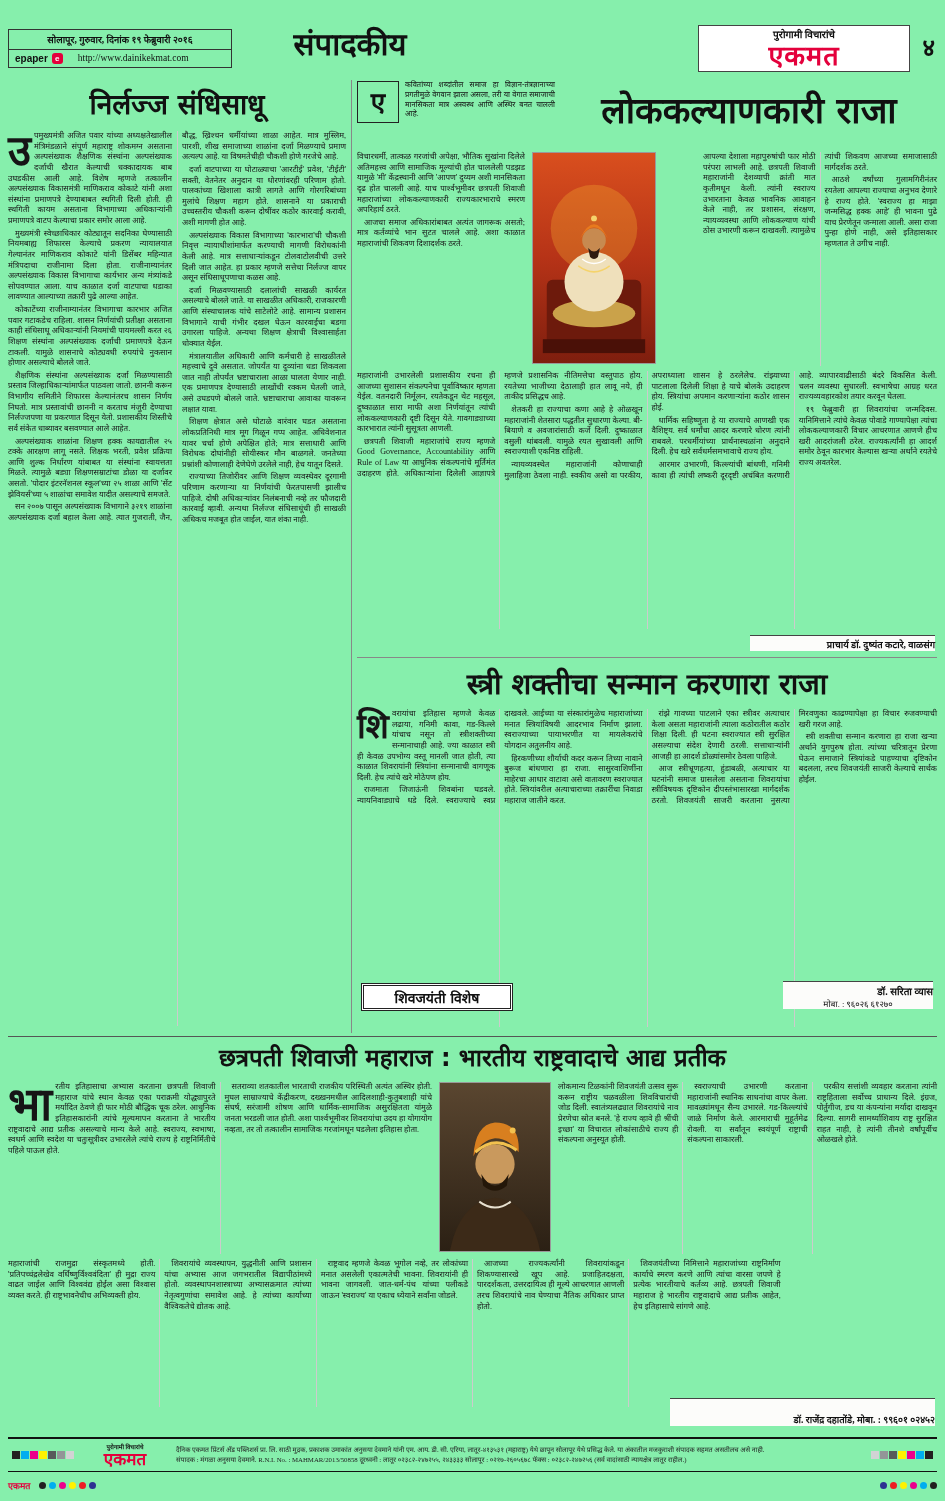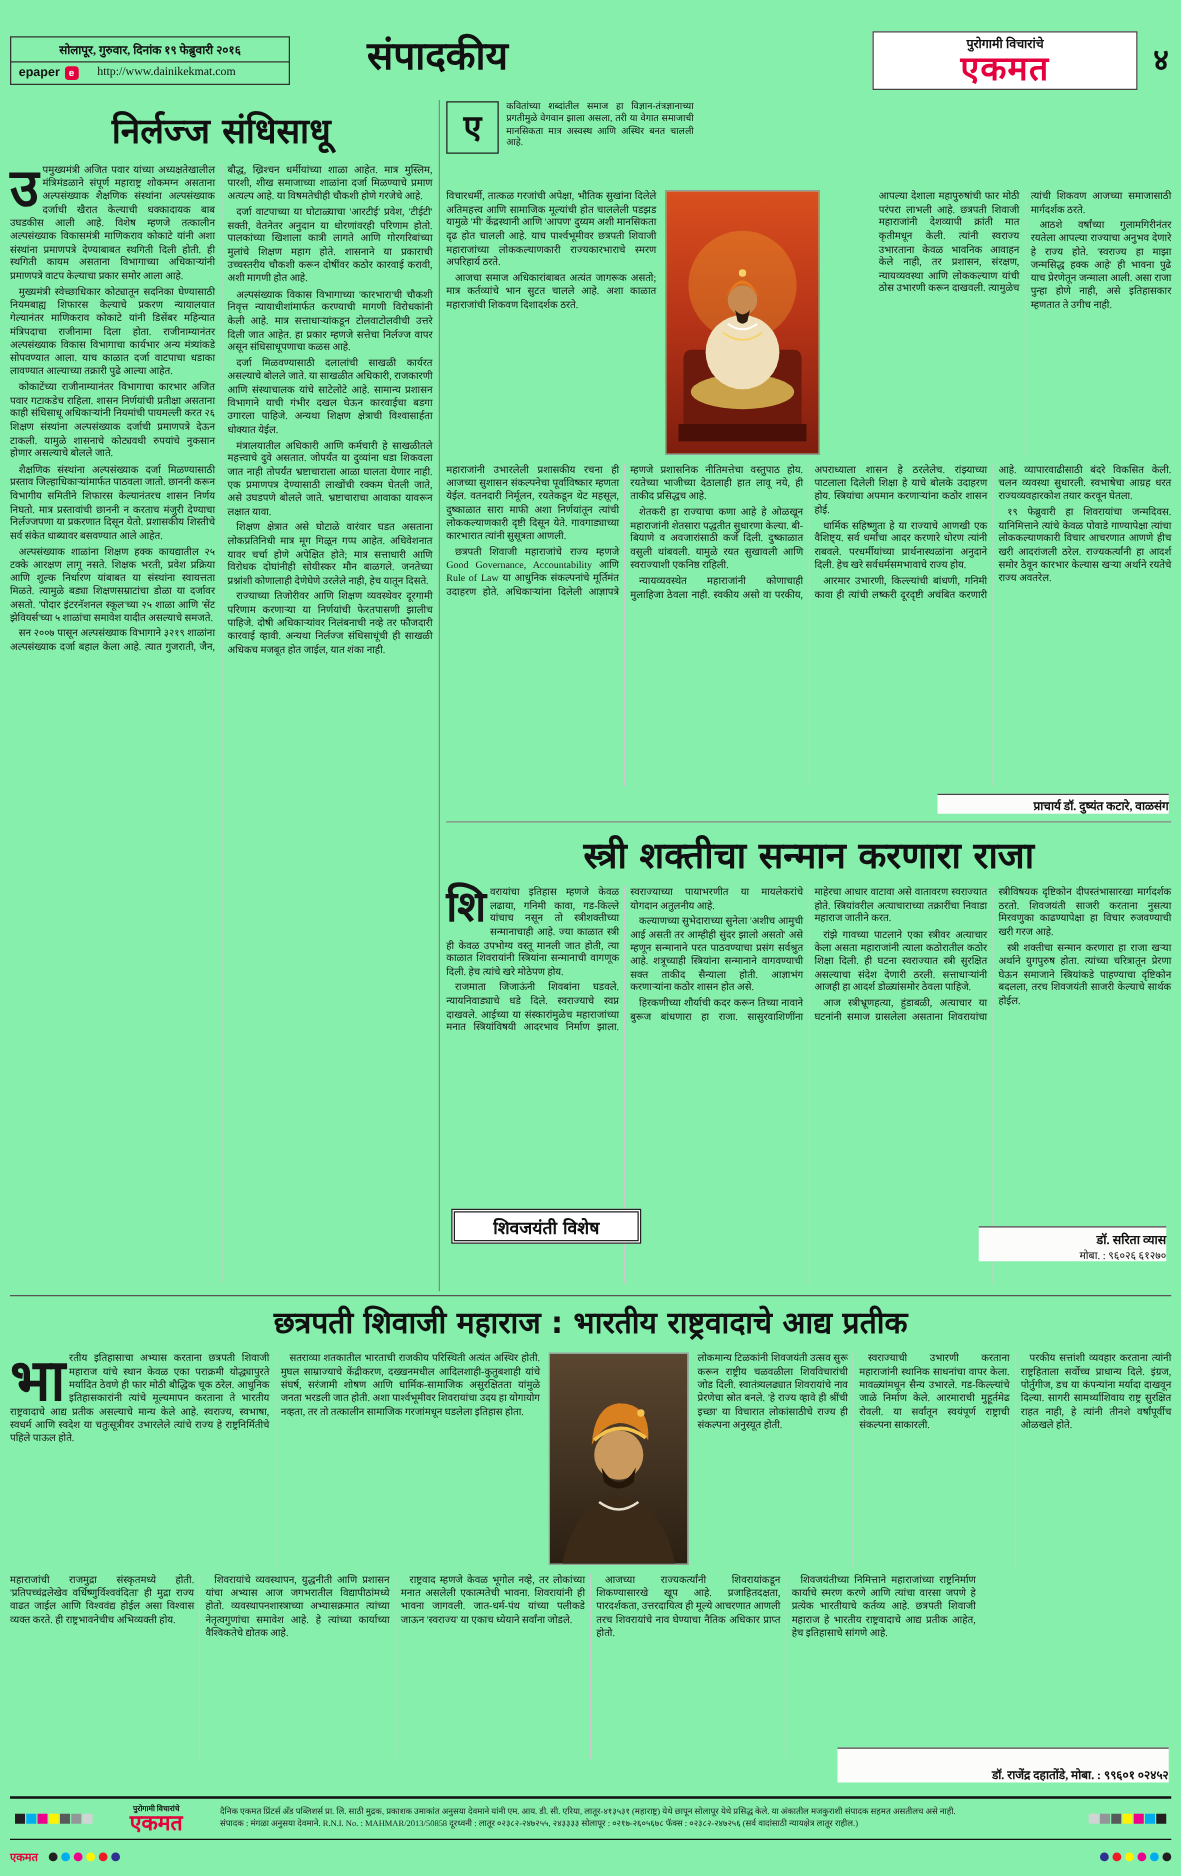--- a/index.html
+++ b/index.html
@@ -56,27 +56,27 @@
   .a2-bottom { margin-top:5px; height:258px; column-count:4; column-gap:9px; column-rule:1px solid #ccc; }
   .a2-author { position:absolute; right:2px; bottom:4px; width:185px; text-align:right; font-size:9.5px;
                font-weight:bold; border-top:1px solid #444; padding-top:2px; background:#fcfcfa; }
   .hdiv1 { left:357px; width:580px; top:657px; border-top:1px solid #888; }
 
   
   .a3 { position:absolute; left:357px; top:661px; width:580px; height:372px; }
   .a3 .headline { font-size:29px; margin:2px 0 7px; }
   .a3-body { height:318px; column-count:4; column-gap:9px; column-rule:1px solid #ccc; }
   .a3 .dropcap { font-size:34px; line-height:30px; }
-  .special-box { position:absolute; left:4px; bottom:38px; width:152px; height:28px; border:3px double #222;
+  .special-box { position:absolute; left:4px; bottom:22px; width:152px; height:28px; border:3px double #222;
                  display:flex; align-items:center; justify-content:center; font-size:14px; font-weight:bold;
                  background:#fff; font-family:"DejaVu Sans",sans-serif; }
   .a3-author { position:absolute; right:4px; bottom:24px; text-align:right; border-top:1px solid #444;
                padding-top:2px; background:#fcfcfa; width:150px; }
   .a3-author .name { font-size:10px; font-weight:bold; }
-  .a3-author .mobile { font-size:8.5px; }
+  .a3-author .mobile { font-size:8.5px;text-align:center; }
   .hdiv2 { left:8px; right:8px; top:1036px; border-top:1px solid #555; }
 
   
   .a4 { position:absolute; left:8px; top:1040px; width:929px; height:386px; }
   .a4 .headline { font-size:24px; margin:0 0 9px; }
   .a4-top { display:flex; height:172px; }
   .a4-top-left { width:424px; column-count:2; column-gap:9px; column-rule:1px solid #ccc; }
   .a4-img { width:112px; height:170px; margin:0 7px; flex:0 0 auto; border:1px solid #999; }
   .a4-top-right { flex:1; column-count:3; column-gap:9px; column-rule:1px solid #ccc; }
   .a4-bottom { margin-top:5px; height:148px; column-count:6; column-gap:9px; column-rule:1px solid #ccc; }
@@ -139,20 +139,21 @@
       <p>शिक्षण क्षेत्रात असे घोटाळे वारंवार घडत असताना लोकप्रतिनिधी मात्र मूग गिळून गप्प आहेत. अधिवेशनात यावर चर्चा होणे अपेक्षित होते; मात्र सत्ताधारी आणि विरोधक दोघांनीही सोयीस्कर मौन बाळगले. जनतेच्या प्रश्नांशी कोणालाही देणेघेणे उरलेले नाही, हेच यातून दिसते.</p>
       <p>राज्याच्या तिजोरीवर आणि शिक्षण व्यवस्थेवर दूरगामी परिणाम करणाऱ्या या निर्णयांची फेरतपासणी झालीच पाहिजे. दोषी अधिकाऱ्यांवर निलंबनाची नव्हे तर फौजदारी कारवाई व्हावी. अन्यथा निर्लज्ज संधिसाधूंची ही साखळी अधिकच मजबूत होत जाईल, यात शंका नाही.</p>
     </div>
   </div>
   <div class="vdiv1 divider"></div>
 
   <div class="a2">
     <div class="a2-head">
       <div class="a2-initial">ए</div>
       <div class="a2-intro">कवितांच्या शब्दांतील समाज हा विज्ञान-तंत्रज्ञानाच्या प्रगतीमुळे वेगवान झाला असला, तरी या वेगात समाजाची मानसिकता मात्र अस्वस्थ आणि अस्थिर बनत चालली आहे.</div>
+      <div class="headline">लोककल्याणकारी राजा</div>
     </div>
     <div class="a2-top">
       <div class="a2-top-left bodytext">
         <p class="first">विचारधर्मी, तात्कळ गरजांची अपेक्षा, भौतिक सुखांना दिलेले अतिमहत्त्व आणि सामाजिक मूल्यांची होत चाललेली पडझड यामुळे 'मी' केंद्रस्थानी आणि 'आपण' दुय्यम अशी मानसिकता दृढ होत चालली आहे. याच पार्श्वभूमीवर छत्रपती शिवाजी महाराजांच्या लोककल्याणकारी राज्यकारभाराचे स्मरण अपरिहार्य ठरते.</p>
         <p>आजचा समाज अधिकारांबाबत अत्यंत जागरूक असतो; मात्र कर्तव्यांचे भान सुटत चालले आहे. अशा काळात महाराजांची शिकवण दिशादर्शक ठरते.</p>
       </div>
       <div class="a2-img">
         <svg viewBox="0 0 124 212" width="100%" height="100%" preserveAspectRatio="none">
           <defs>
             <linearGradient id="g1" x1="0" y1="0" x2="0" y2="1">
@@ -191,21 +192,20 @@
     </div>
     <div class="a2-author">प्राचार्य डॉ. दुष्यंत कटारे, वाळसंग</div>
   </div>
   <div class="hdiv1 divider"></div>
 
   <div class="a3">
     <div class="headline">स्त्री शक्तीचा सन्मान करणारा राजा</div>
     <div class="a3-body bodytext">
       <p class="first"><span class="dropcap">शि</span><span>वरायांचा इतिहास म्हणजे केवळ लढाया, गनिमी कावा, गड-किल्ले यांचाच नसून तो स्त्रीशक्तीच्या सन्मानाचाही आहे. ज्या काळात स्त्री ही केवळ उपभोग्य वस्तू मानली जात होती, त्या काळात शिवरायांनी स्त्रियांना सन्मानाची वागणूक दिली. हेच त्यांचे खरे मोठेपण होय.</span></p>
       <p>राजमाता जिजाऊंनी शिवबांना घडवले. न्यायनिवाड्याचे धडे दिले. स्वराज्याचे स्वप्न दाखवले. आईच्या या संस्कारांमुळेच महाराजांच्या मनात स्त्रियांविषयी आदरभाव निर्माण झाला. स्वराज्याच्या पायाभरणीत या मायलेकरांचे योगदान अतुलनीय आहे.</p>
-      <p>कल्याणच्या सुभेदाराच्या सुनेला 'अशीच आमुची आई असती तर आम्हीही सुंदर झालो असतो' असे म्हणून सन्मानाने परत पाठवण्याचा प्रसंग सर्वश्रुत आहे. शत्रूच्याही स्त्रियांना सन्मानाने वागवण्याची सक्त ताकीद सैन्याला होती. आज्ञाभंग करणाऱ्यांना कठोर शासन होत असे.</p>
       <p>हिरकणीच्या शौर्याची कदर करून तिच्या नावाने बुरूज बांधणारा हा राजा. सासुरवाशिणींना माहेरचा आधार वाटावा असे वातावरण स्वराज्यात होते. स्त्रियांवरील अत्याचाराच्या तक्रारींचा निवाडा महाराज जातीने करत.</p>
       <p>रांझे गावच्या पाटलाने एका स्त्रीवर अत्याचार केला असता महाराजांनी त्याला कठोरातील कठोर शिक्षा दिली. ही घटना स्वराज्यात स्त्री सुरक्षित असल्याचा संदेश देणारी ठरली. सत्ताधाऱ्यांनी आजही हा आदर्श डोळ्यांसमोर ठेवला पाहिजे.</p>
       <p>आज स्त्रीभ्रूणहत्या, हुंडाबळी, अत्याचार या घटनांनी समाज ग्रासलेला असताना शिवरायांचा स्त्रीविषयक दृष्टिकोन दीपस्तंभासारखा मार्गदर्शक ठरतो. शिवजयंती साजरी करताना नुसत्या मिरवणुका काढण्यापेक्षा हा विचार रुजवण्याची खरी गरज आहे.</p>
       <p>स्त्री शक्तीचा सन्मान करणारा हा राजा खऱ्या अर्थाने युगपुरुष होता. त्यांच्या चरित्रातून प्रेरणा घेऊन समाजाने स्त्रियांकडे पाहण्याचा दृष्टिकोन बदलला, तरच शिवजयंती साजरी केल्याचे सार्थक होईल.</p>
     </div>
     <div class="special-box">शिवजयंती विशेष</div>
     <div class="a3-author">
       <div class="name">डॉ. सरिता व्यास</div>
       <div class="mobile">मोबा. : ९६०२६ ६१२७०</div>
     </div>

